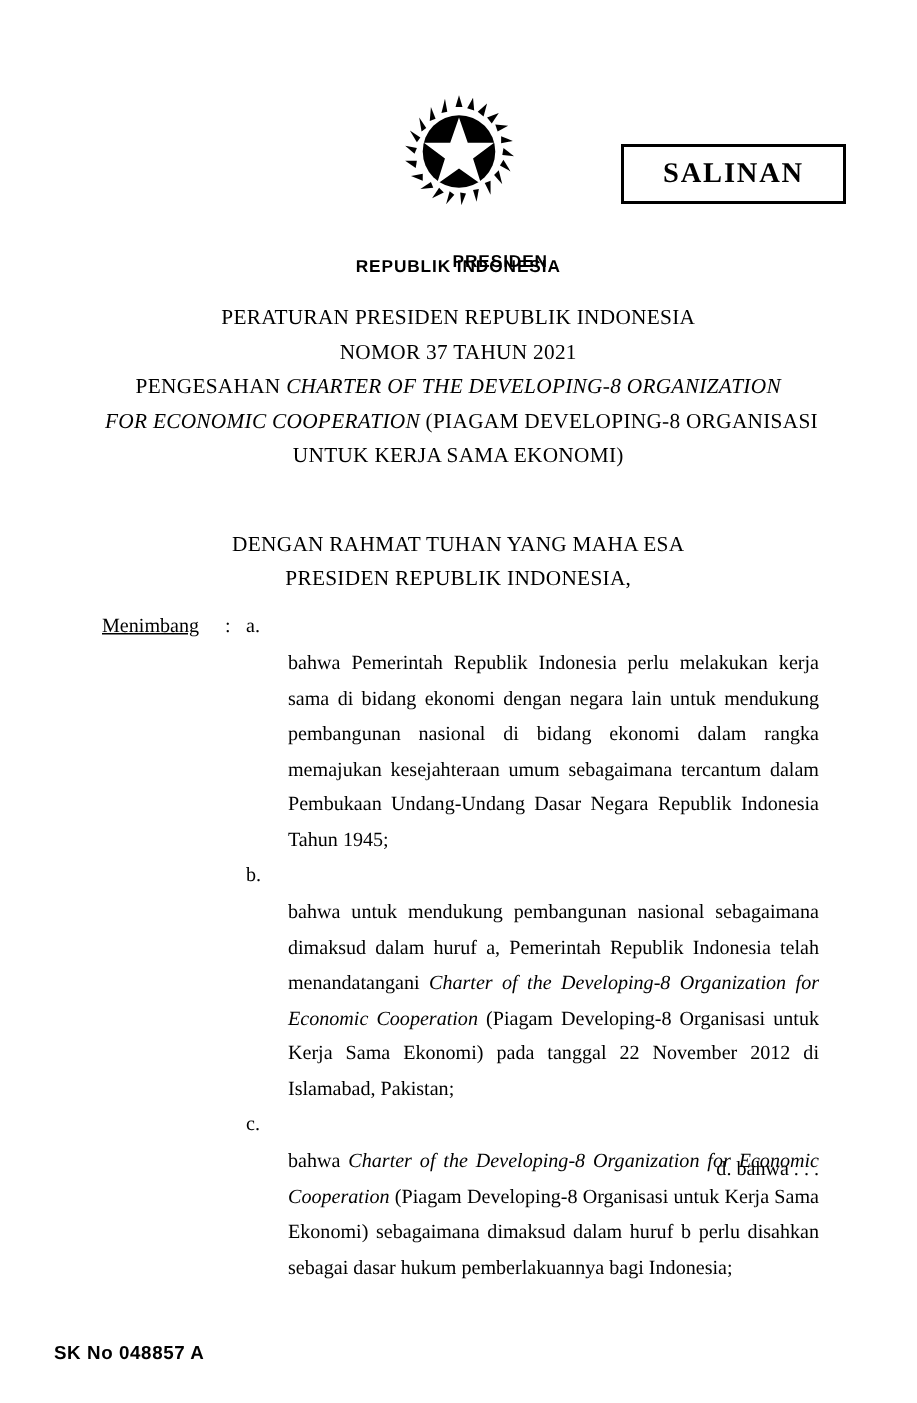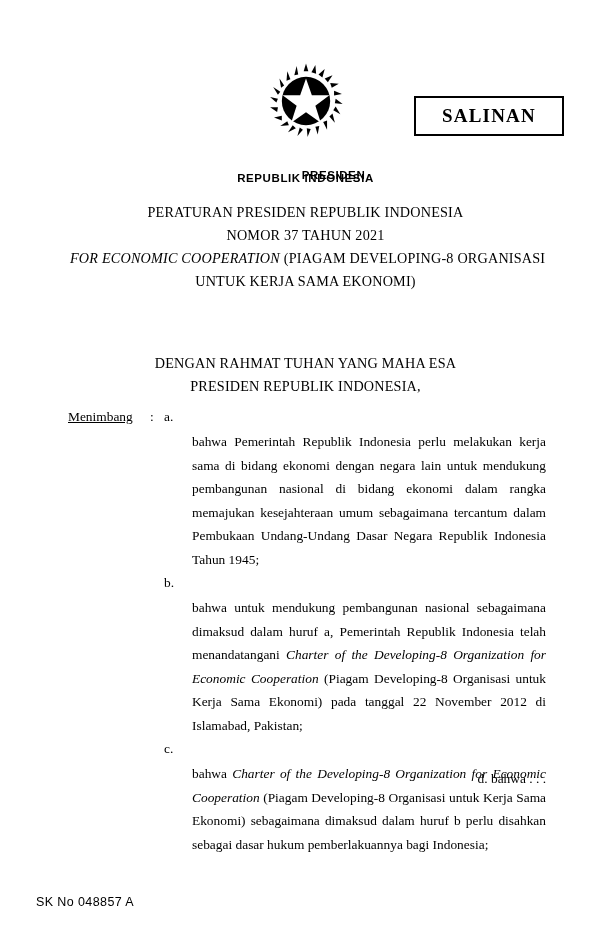--- a/index.html
+++ b/index.html
@@ -139,20 +139,21 @@
     font-size: 13.4px;
   }
 
   .footer-sk {
     position: absolute;
     top: 895px;
     left: 36px;
     font-family: "Liberation Sans", sans-serif;
     font-size: 12.5px;
     letter-spacing: 0.4px;
+    font-weight: bold;
   }
 </style>
 </head>
 <body>
 
 <div class="page">
 
   <div class="emblem-wrap">
     <div class="emblem">
       <svg viewBox="0 0 100 100" width="78" height="78" aria-hidden="true">
@@ -193,20 +194,23 @@
     <span>SALINAN</span>
   </div>
 
   <div class="presiden-line l1">PRESIDEN</div>
   <div class="presiden-line l2">REPUBLIK INDONESIA</div>
 
   <div class="title-block">
     <div>PERATURAN PRESIDEN REPUBLIK INDONESIA</div>
     <div>NOMOR 37 TAHUN 2021</div>
     <div>
+      <span>PENGESAHAN </span><span class="ital">CHARTER OF THE DEVELOPING-8 ORGANIZATION</span>
+    </div>
+    <div>
       <span class="ital">FOR ECONOMIC COOPERATION</span><span> (PIAGAM DEVELOPING-8 ORGANISASI</span>
     </div>
     <div>UNTUK KERJA SAMA EKONOMI)</div>
   </div>
 
   <div class="opening">
     <div>DENGAN RAHMAT TUHAN YANG MAHA ESA</div>
     <div>PRESIDEN REPUBLIK INDONESIA,</div>
   </div>
 

